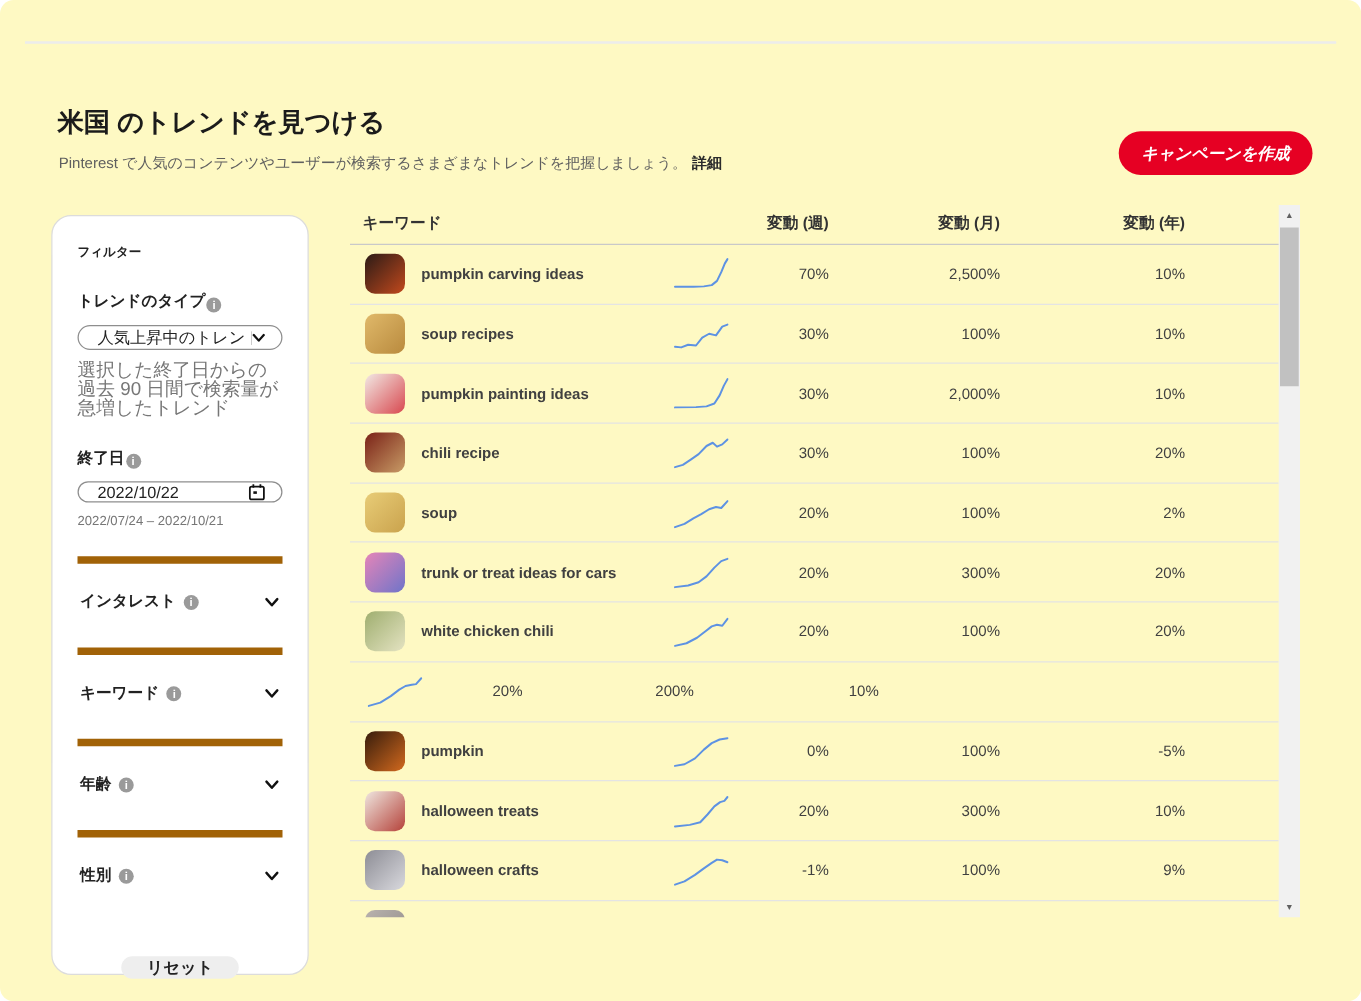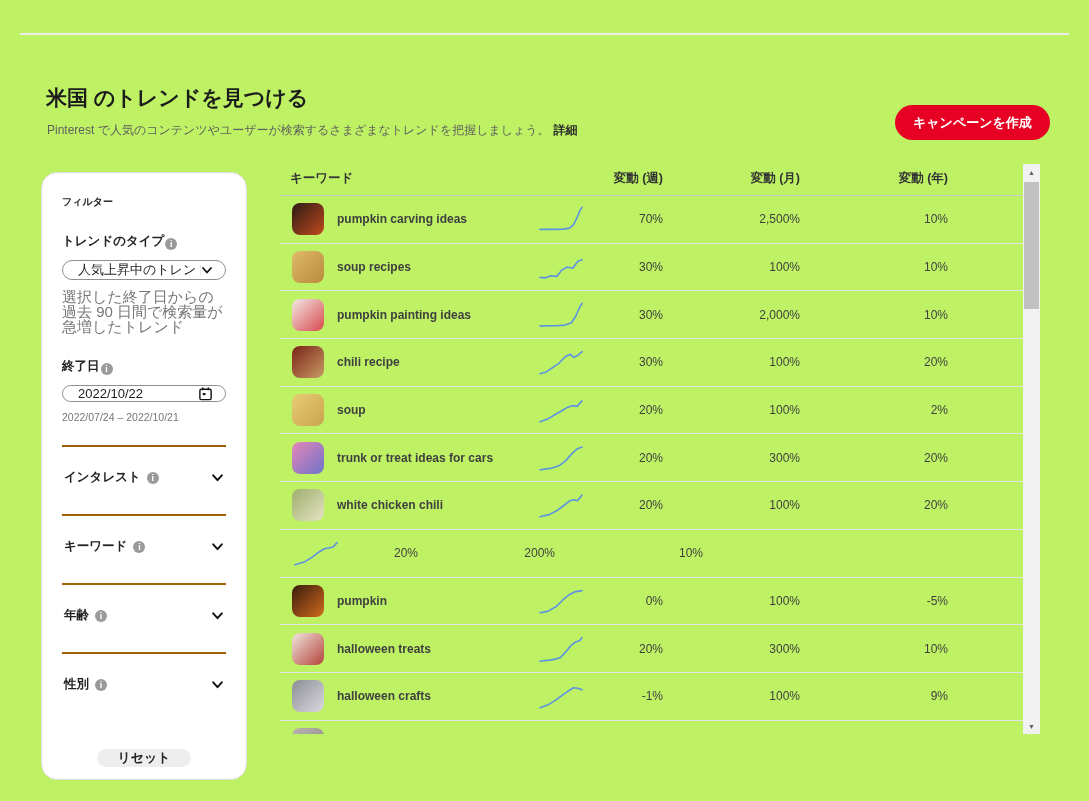--- a/index.html
+++ b/index.html
@@ -1,44 +1,44 @@
 <!DOCTYPE html>
 <html><head>
 <meta charset="utf-8">
 <style>
   html,body{margin:0;padding:0;background:#fff;}
-  .page{position:relative;width:1089px;height:801px;background:#bef264;overflow:hidden;
-        font-family:"Liberation Sans","DejaVu Sans",sans-serif;color:#333;}
+  .page{position:relative;width:1089px;height:801px;background:#fef9c3;overflow:hidden;
+        font-family:"Liberation Sans","DejaVu Sans",sans-serif;color:#333;border-radius:11px;}
 
   
   .top-divider{position:absolute;left:20px;top:33px;width:1049px;height:2px;background:#ececec;}
 
   
   .page-title{position:absolute;left:46px;top:84px;margin:0;font-size:21px;font-weight:700;color:#1b1b1b;}
   .subtitle{position:absolute;left:47px;top:122px;margin:0;font-size:12px;color:#5f5f5f;}
   .details-link{font-weight:700;color:#2b2b2b;cursor:pointer;margin-left:4px;}
   .create-btn{position:absolute;left:895px;top:105px;height:35px;padding:0 18px;border:none;border-radius:18px;
-              background:#e60023;color:#fff;font-size:13px;font-weight:700;cursor:pointer;font-family:inherit;}
+              background:#e60023;color:#fff;font-size:13px;font-weight:700;cursor:pointer;font-family:inherit;font-style:italic;}
 
   
   .filter-panel{position:absolute;left:41px;top:172px;width:206px;height:608px;border:1px solid #dcdcdc;
                 border-radius:16px;box-sizing:border-box;padding:22px 20px;display:flex;flex-direction:column;background:#fff;}
   .fp-heading{margin:0;font-size:10px;font-weight:700;color:#222;}
   .field-label{margin-top:24px;font-size:12.5px;font-weight:700;color:#222;display:flex;align-items:flex-end;gap:1px;}
   .info-badge{width:12px;height:12px;border-radius:50%;background:#9a9a9a;color:#fff;font-size:9px;font-weight:700;
               display:inline-flex;align-items:center;justify-content:center;flex:none;}
   .select-box,.date-box{margin-top:10px;height:34px;border:1px solid #8e8e8e;border-radius:17px;background:#fff;
               display:flex;align-items:center;justify-content:space-between;padding:0 12px 0 15px;
               font-size:13px;color:#222;cursor:pointer;box-sizing:border-box;}
   .select-box .val{white-space:nowrap;overflow:hidden;max-width:126px;}
   .chev-svg{flex:none;}
   .help-text{margin:9px 0 0;font-size:15px;line-height:15px;color:#767676;}
   .range-text{margin:9px 0 0;font-size:10.5px;color:#767676;}
   .fsections{margin-top:22px;}
-  .fsection{border-top:2px solid #a16207;padding:22px 2px 28px 2px;display:flex;align-items:center;gap:6px;cursor:pointer;}
+  .fsection{border-top:6px solid #a16207;padding:22px 2px 28px 2px;display:flex;align-items:center;gap:6px;cursor:pointer;}
   .fsection .lbl{font-size:12.5px;font-weight:700;color:#222;}
   .fsection .chev-svg{margin-left:auto;}
   .reset-btn{margin:28px auto 0;height:34px;padding:0 20px;border:none;border-radius:17px;background:#eee;
              font-size:13px;font-weight:700;color:#222;cursor:pointer;font-family:inherit;}
 
   
   .trends-table{position:absolute;left:280px;top:164px;width:760px;height:570px;overflow:hidden;}
   .table-inner{width:743px;}
   .thead{display:flex;height:32px;padding-top:6px;box-sizing:border-box;border-bottom:1px solid #c9c9c9;align-items:flex-start;}
   .th{font-size:12.5px;font-weight:600;color:#333;}

